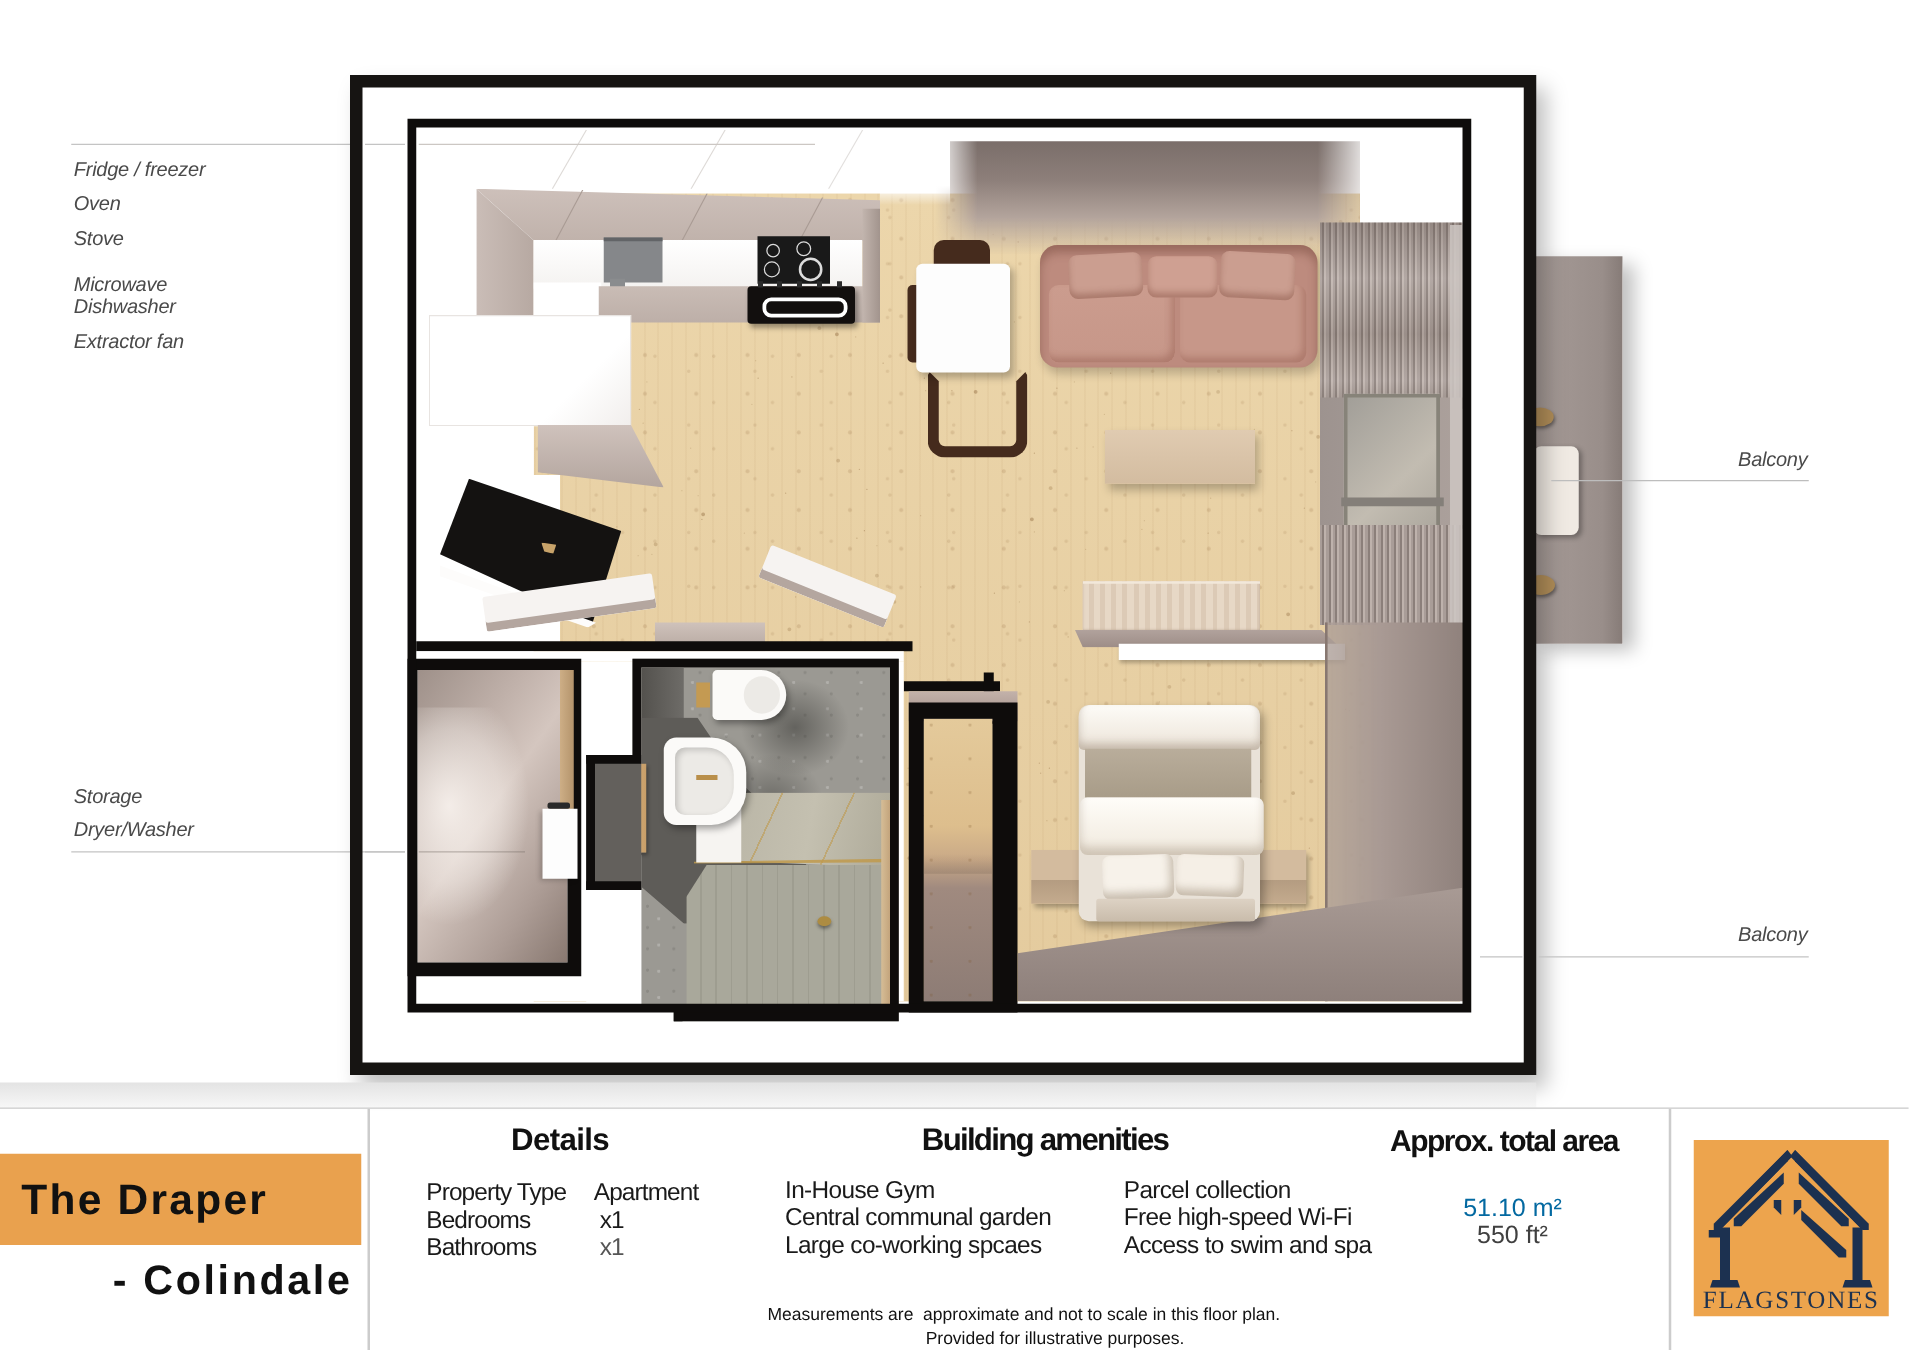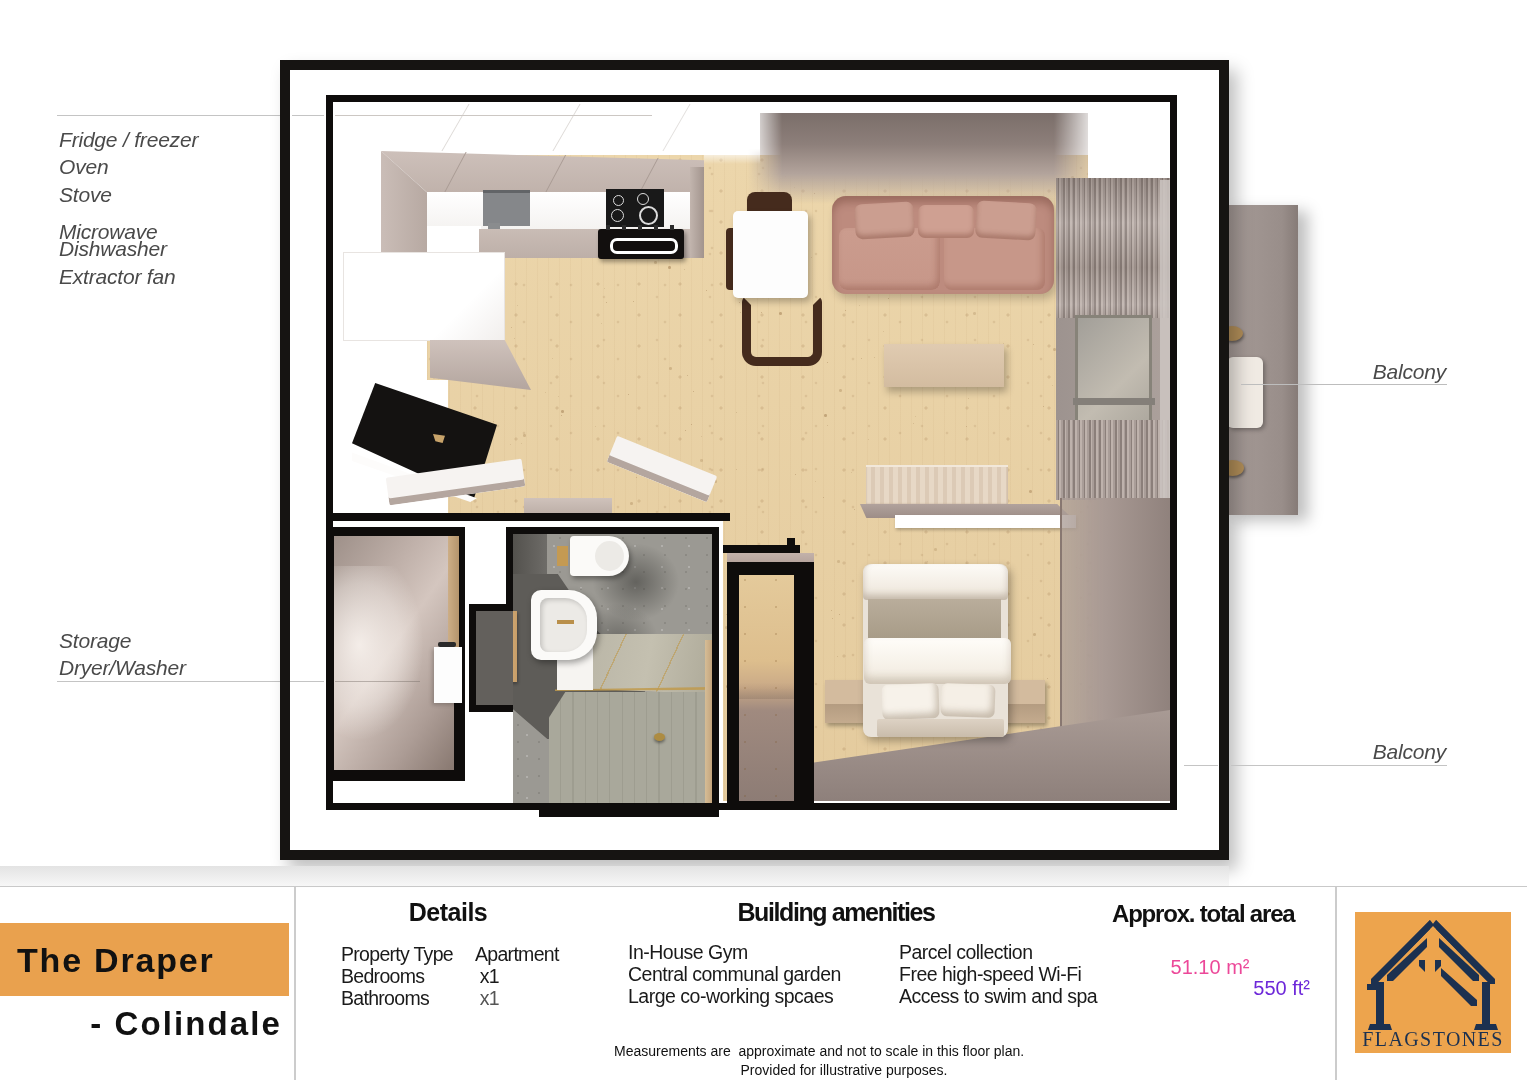--- a/index.html
+++ b/index.html
@@ -1,19 +1,19 @@
 <!DOCTYPE html>
 <html><head>
 <meta charset="utf-8">
 <style>
   html,body{margin:0;padding:0;}
   body{width:1527px;height:1080px;position:relative;background:#fff;overflow:hidden;
        font-family:"Liberation Sans",sans-serif;}
   .abs{position:absolute;}
-  .lbl{position:absolute;font-style:italic;color:#4a4a4a;font-size:21px;letter-spacing:-0.2px;white-space:nowrap;}
+  .lbl{position:absolute;font-style:italic;color:#4a4a4a;font-size:16px;letter-spacing:-0.2px;white-space:nowrap;}
   .lead{position:absolute;height:1px;background:#c4c4c4;}
 </style>
 </head>
 <body>
 
 <div class="lead" style="left:57px;top:115px;width:223px;"></div>
 <div class="lead" style="left:57px;top:681px;width:267px;"></div>
 
 <div class="lbl" style="left:59px;top:128px;">Fridge / freezer</div>
 <div class="lbl" style="left:59px;top:155px;">Oven</div>
@@ -224,22 +224,22 @@
 
 <div class="abs" style="left:348px;top:898px;width:200px;text-align:center;font-size:25px;font-weight:bold;color:#111;letter-spacing:-0.5px;">Details</div>
 <div class="abs" style="left:341px;top:943px;font-size:19.5px;color:#1a1a1a;letter-spacing:-0.7px;line-height:22px;">Property Type<br>Bedrooms<br>Bathrooms</div>
 <div class="abs" style="left:475px;top:943px;font-size:19.5px;color:#1a1a1a;letter-spacing:-0.7px;line-height:22px;">Apartment<br>&nbsp;x1<br>&nbsp;<span style="color:#555;">x1</span></div>
 
 <div class="abs" style="left:716px;top:898px;width:240px;text-align:center;font-size:25px;font-weight:bold;color:#111;letter-spacing:-1.4px;">Building amenities</div>
 <div class="abs" style="left:628px;top:941px;font-size:19.5px;color:#1a1a1a;letter-spacing:-0.5px;line-height:22px;">In-House Gym<br>Central communal garden<br>Large co-working spcaes</div>
 <div class="abs" style="left:899px;top:941px;font-size:19.5px;color:#1a1a1a;letter-spacing:-0.5px;line-height:22px;">Parcel collection<br>Free high-speed Wi-Fi<br>Access to swim and spa</div>
 
 <div class="abs" style="left:1112px;top:900px;font-size:24px;font-weight:bold;color:#111;letter-spacing:-1.2px;">Approx. total area</div>
-<div class="abs" style="left:1110px;top:956px;width:200px;text-align:center;font-size:20px;color:#ec4899;">51.10 m²</div>
-<div class="abs" style="left:1110px;top:977px;width:200px;text-align:right;font-size:20px;color:#6d28d9;">550 ft²</div>
+<div class="abs" style="left:1110px;top:956px;width:200px;text-align:center;font-size:20px;color:#0369a1;">51.10 m²</div>
+<div class="abs" style="left:1110px;top:977px;width:200px;text-align:center;font-size:20px;color:#404040;">550 ft²</div>
 
 <div class="abs" style="left:614px;top:1043px;width:460px;text-align:left;font-size:14px;color:#111;">Measurements are&nbsp; approximate and not to scale in this floor plan.</div>
 <div class="abs" style="left:614px;top:1062px;width:460px;text-align:center;font-size:14px;color:#111;">Provided for illustrative purposes.</div>
 
 <div class="abs" id="logo" style="left:1355px;top:912px;width:156px;height:141px;background:#eda44d;">
 <svg width="156" height="141" viewBox="0 0 156 141" style="position:absolute;left:0;top:0;">
   <g fill="#1c3150">
 
     <polygon points="75,8 75,17 22,71 22,62"></polygon>
     <polygon points="12,72 28,72 28,78 12,78"></polygon>

